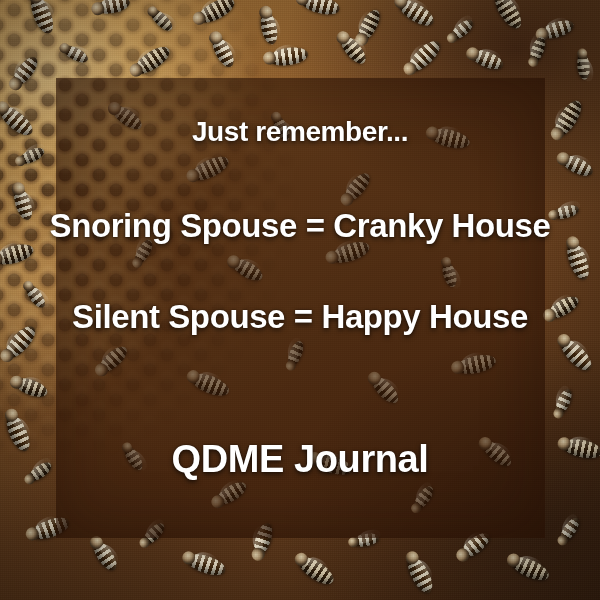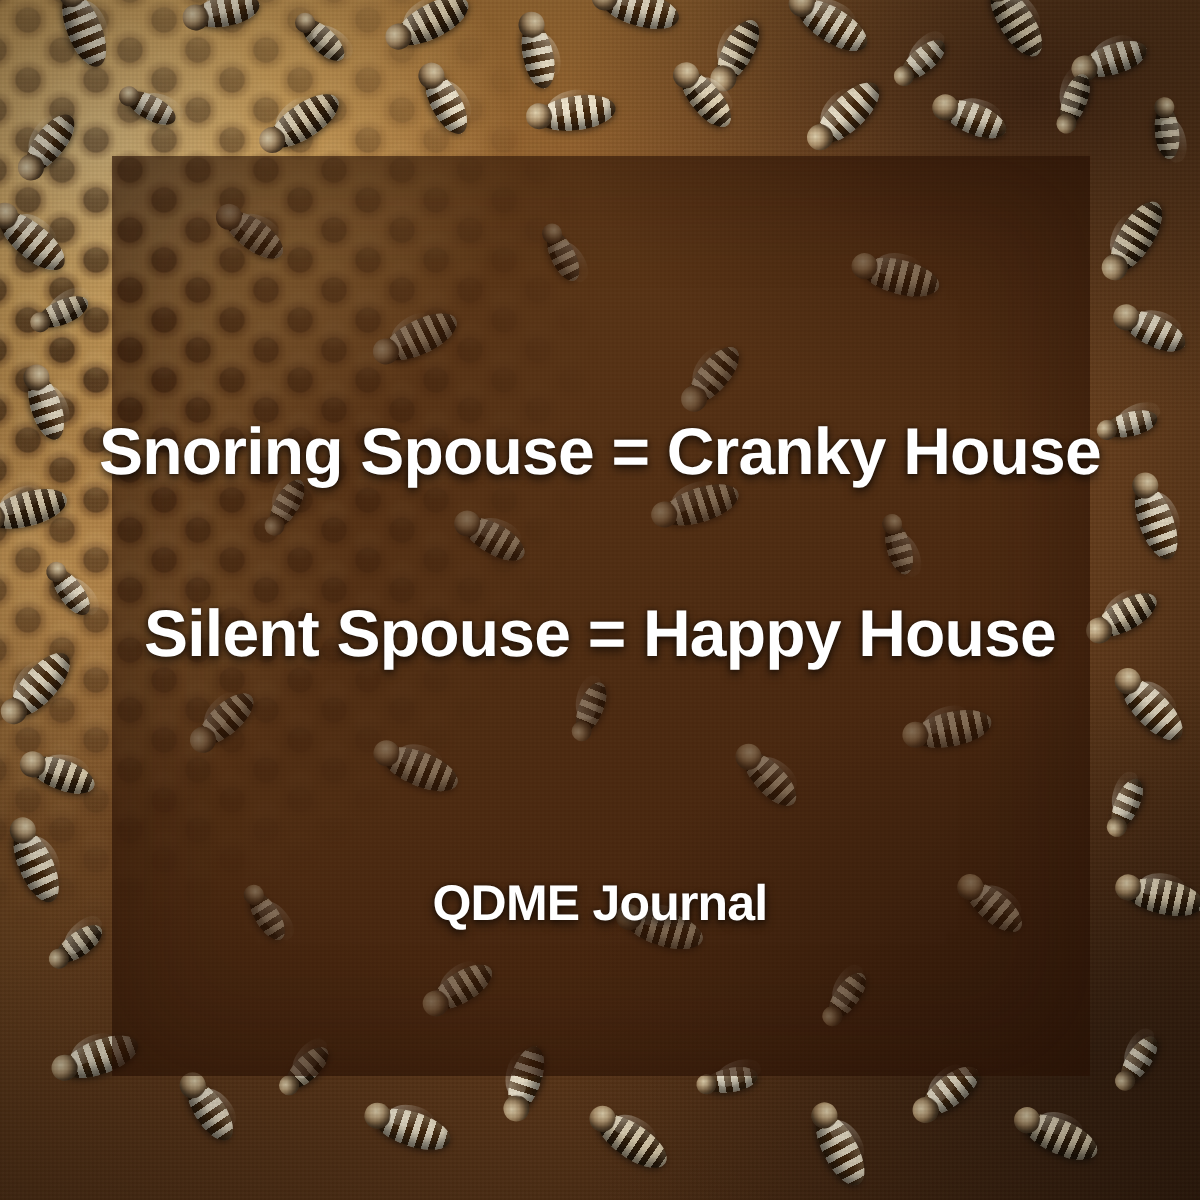--- a/index.html
+++ b/index.html
@@ -164,21 +164,21 @@
     font-weight: bold;
     letter-spacing: -0.4px;
     text-shadow:
       0 2px 5px rgba(0,0,0,0.62),
       0 0 2px rgba(0,0,0,0.45);
     white-space: nowrap;
   }
   .line-1 { top: 116px; font-size: 28px; }
   .line-2 { top: 207px; font-size: 33px; }
   .line-3 { top: 298px; font-size: 33px; }
-  .line-4 { top: 438px; font-size: 25px; }
+  .line-4 { top: 438px; font-size: 38px; }
 </style>
 </head>
 <body>
 
 <div class="meme">
 
   <div class="photo">
     <div class="photo-base"></div>
 
     <div class="comb-mask-left">
@@ -262,18 +262,19 @@
       <div class="bee" style="left:480px; top:446px; transform:rotate(40deg);  opacity:.92;"></div>
     </div>
 
     <div class="grain"></div>
     <div class="vignette"></div>
   </div>
 
   <div class="overlay"></div>
 
   <div class="text-layer">
+    <div class="meme-line line-1">Just remember...</div>
     <div class="meme-line line-3">Silent Spouse = Happy House</div>
     <div class="meme-line line-2">Snoring Spouse = Cranky House</div>
     <div class="meme-line line-4">QDME Journal</div>
   </div>
 
 </div>
 
 </body></html>

